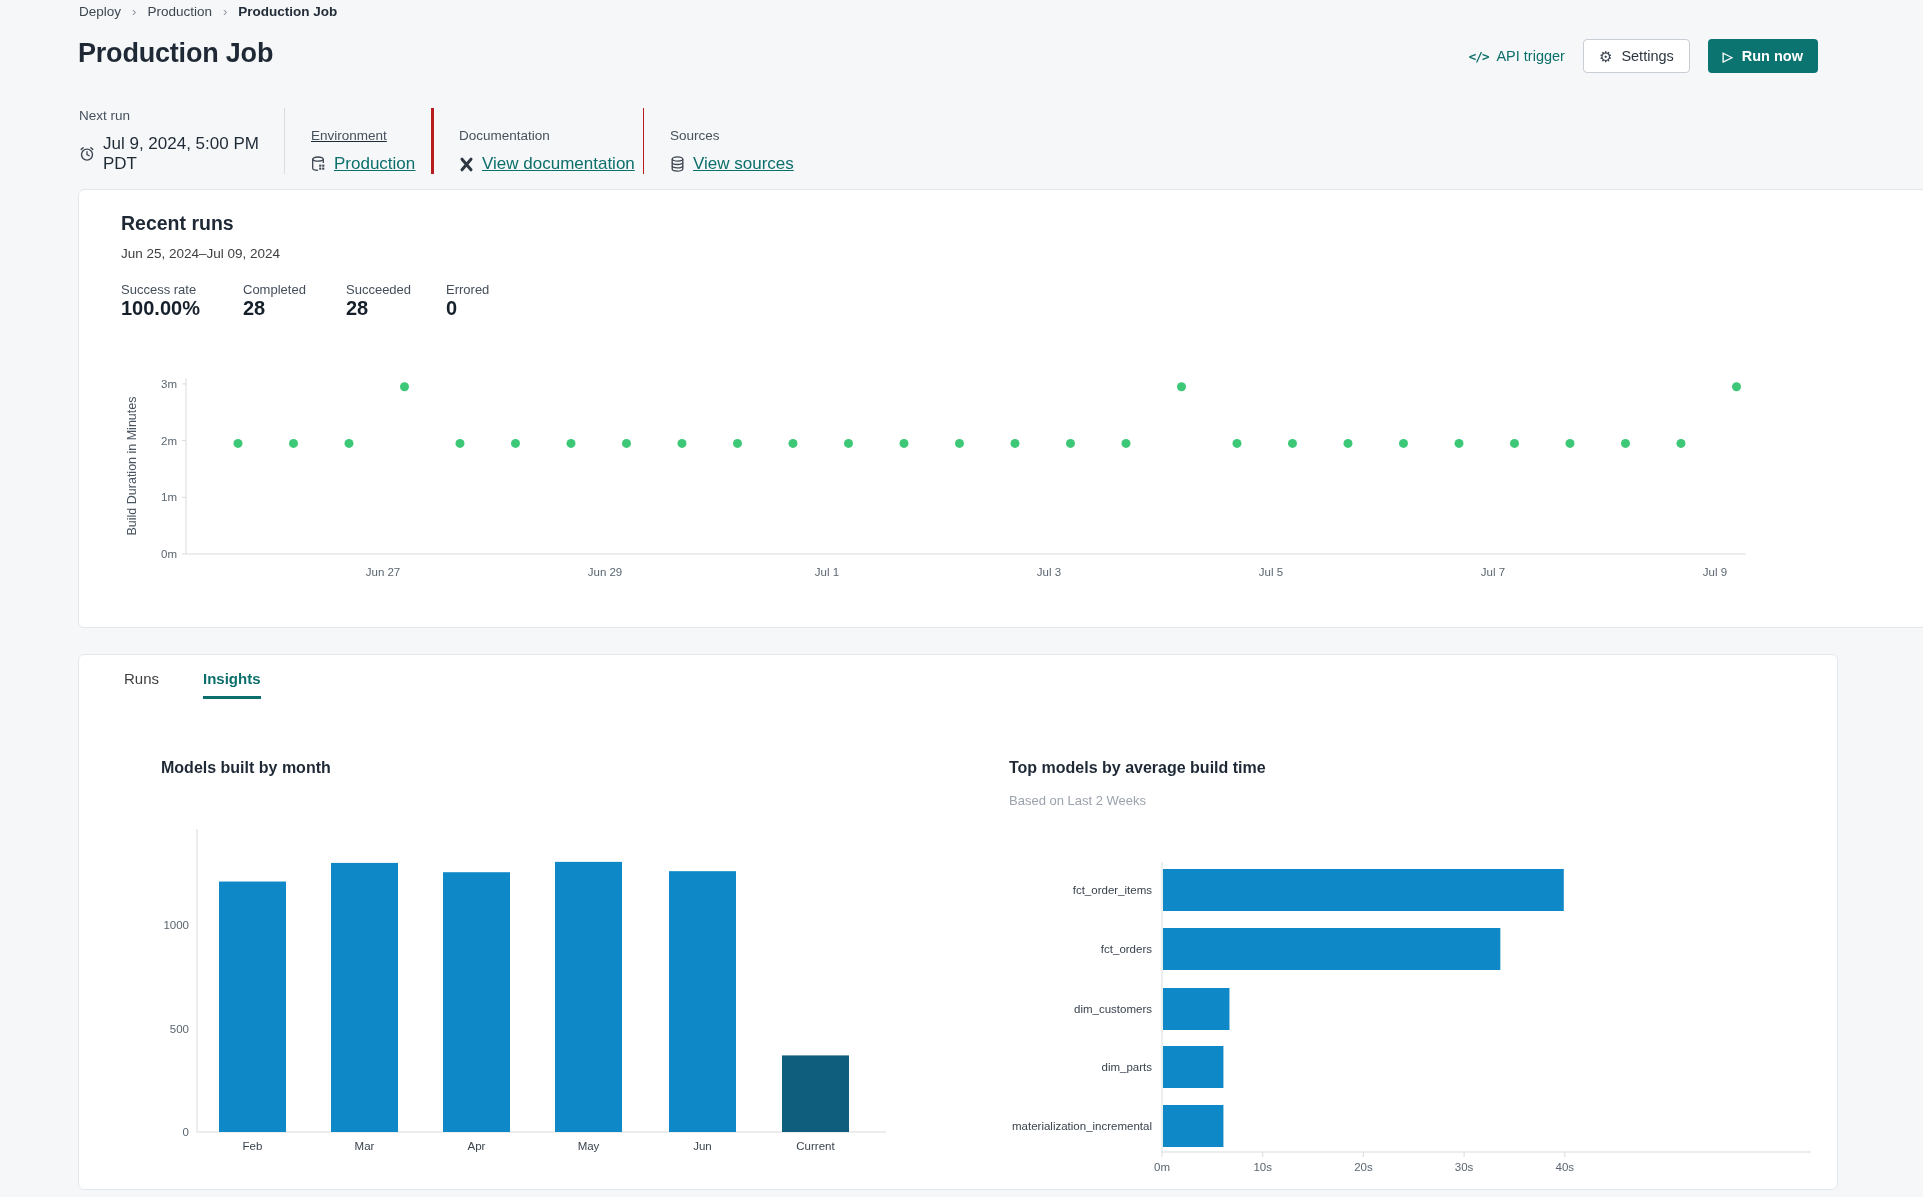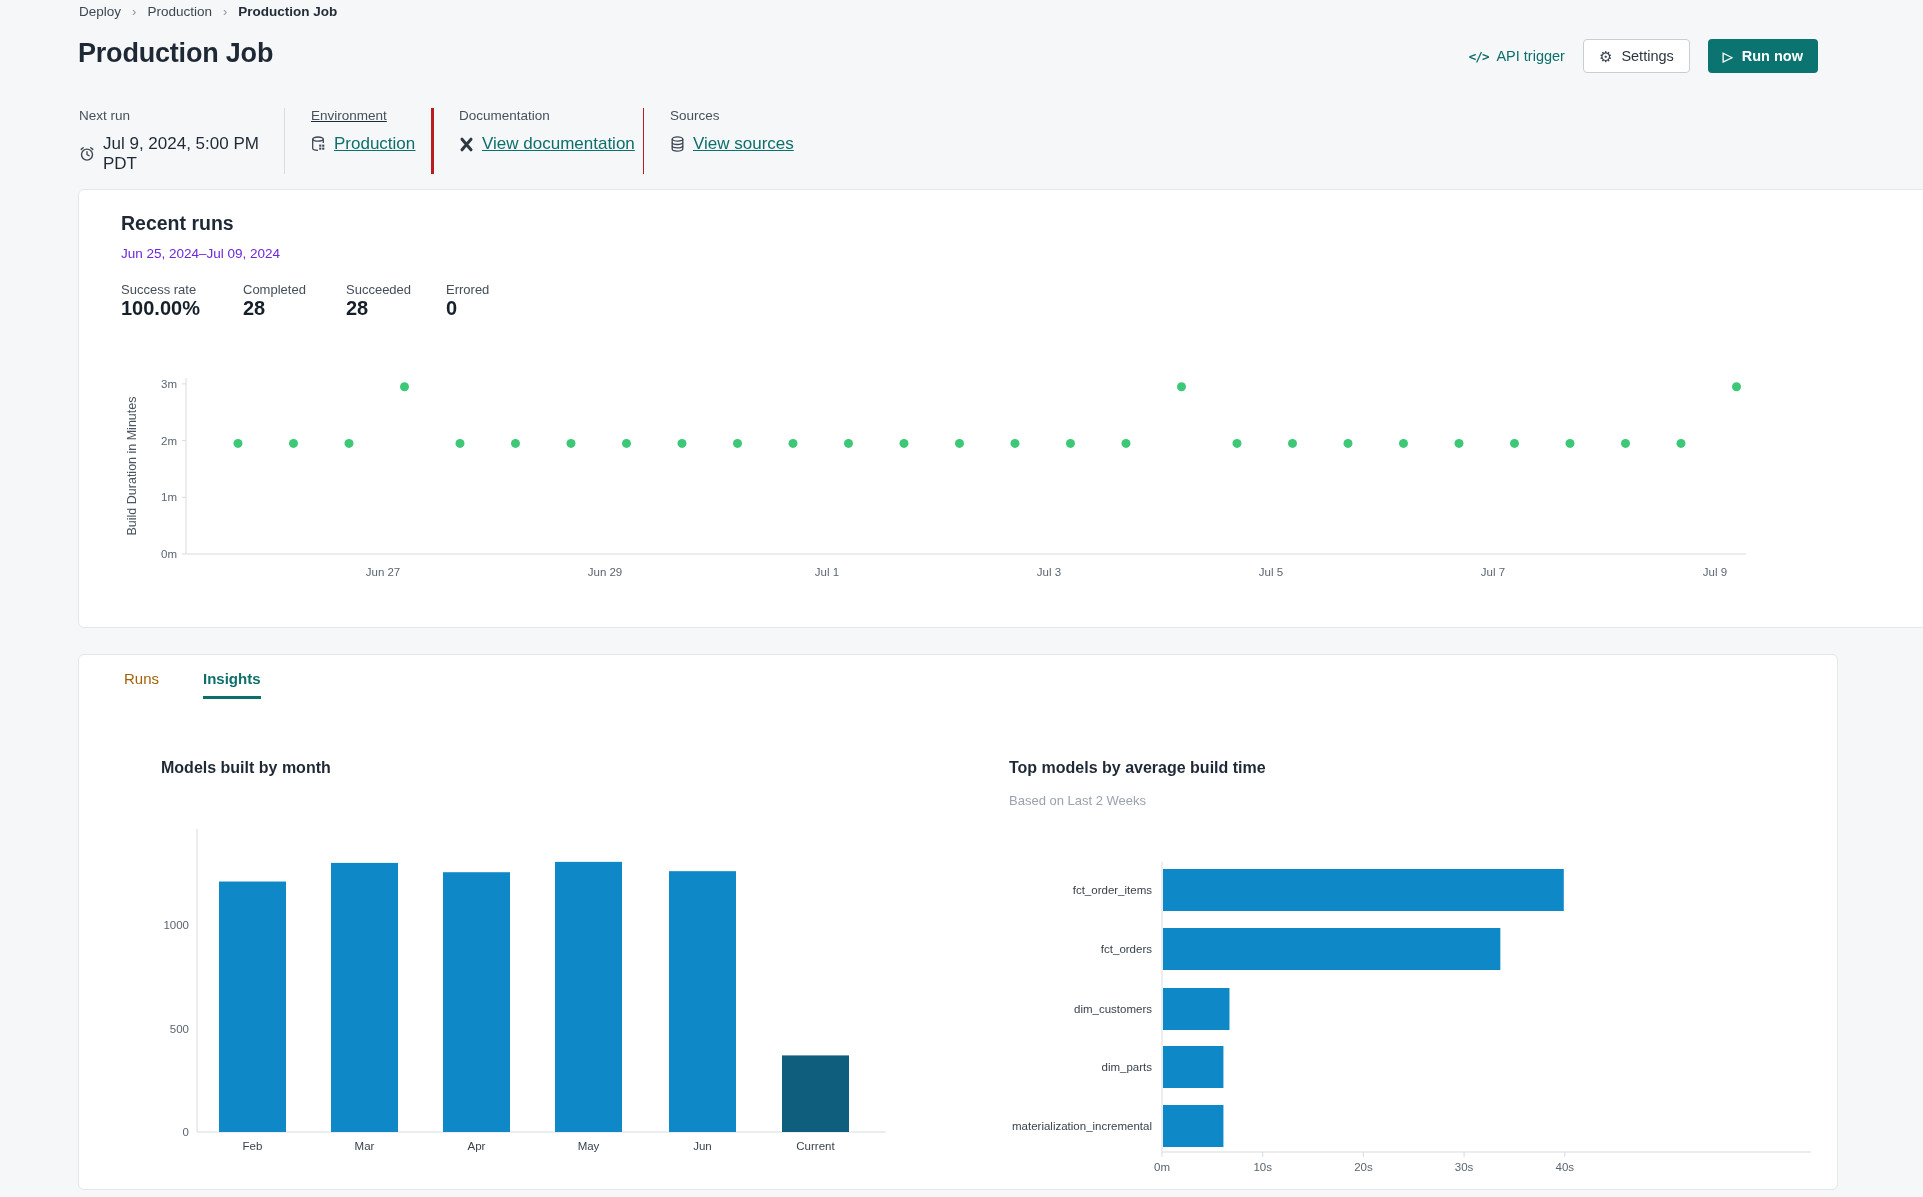--- a/index.html
+++ b/index.html
@@ -18,50 +18,50 @@
   .api-trigger { display: flex; align-items: center; gap: 8px; color: #0c6f6b; font-size: 14.5px; font-weight: 500; cursor: pointer; }
   .api-trigger .code-icon { font-family: "DejaVu Sans Mono", monospace; font-size: 12.5px; font-weight: 700; letter-spacing: -1px; }
   .btn { display: flex; align-items: center; gap: 9px; height: 34px; padding: 0 15px; border-radius: 4px; font-size: 14.5px; cursor: pointer; }
   .btn-settings { background: #ffffff; border: 1px solid #c8ced5; color: #2b3641; font-weight: 500; }
   .btn-settings .gear { font-size: 15px; line-height: 1; color: #3a4450; }
   .btn-run { border: none; color: #ffffff; font-weight: 600; }
   .btn-run .play { font-size: 13px; line-height: 1; }
 
   
   .meta-row { position: absolute; left: 79px; top: 108px; display: flex; align-items: stretch; }
-  .meta-item { display: flex; flex-direction: column; justify-content: flex-start; }
+  .meta-item { display: flex; flex-direction: column; justify-content: flex-end; }
   .meta-item .m-label { font-size: 13.5px; color: #46515d; margin-bottom: 11px; }
   .meta-item .m-value { display: flex; align-items: center; gap: 8px; font-size: 17px; color: #1f2a37; }
   .meta-item.w1 { width: 206px; border-right: 1px solid #d9dde2; }
   .meta-item.w2 { width: 123px; border-right: 3px solid #b91c1c; padding-left: 0; margin-left: 26px; text-decoration: underline; }
   .meta-item.w3 { width: 185px; border-right: 1px solid #b91c1c; margin-left: 25px; }
   .meta-item.w4 { margin-left: 26px; }
   .meta-link { color: #0c6f6b; text-decoration: underline; font-weight: 500; cursor: pointer; }
   .micon { flex: 0 0 auto; display: inline-flex; }
 
   
   .card { position: absolute; background: #ffffff; border: 1px solid #e4e7ea; border-radius: 6px; }
   .card-runs { left: 78px; top: 189px; width: 1872px; height: 439px; }
   .card-insights { left: 78px; top: 654px; width: 1760px; height: 536px; }
 
   .rr-title { position: absolute; left: 42px; top: 22px; font-size: 19.5px; font-weight: 700; color: #1e2935; }
-  .rr-range { position: absolute; left: 42px; top: 56px; font-size: 13.5px; color: #6d28d9; }
+  .rr-range { position: absolute; left: 42px; top: 56px; font-size: 13.5px; color: #404040; }
   .rr-stats { position: absolute; left: 42px; top: 92px; display: flex; }
   .stat { margin-right: 0; }
   .stat .s-label { font-size: 13px; color: #434e5a; }
   .stat .s-value { font-size: 20px; font-weight: 700; color: #16202b; }
   .stat.s1 { width: 122px; }
   .stat.s2 { width: 103px; }
   .stat.s3 { width: 100px; }
 
   .scatter-wrap { position: absolute; left: 32px; top: 104px; width: 1700px; height: 300px; }
 
   
   .tabbar { position: absolute; left: 0; top: 0; width: 100%; height: 44px; display: flex; align-items: flex-start; padding: 15px 0 0 45px; gap: 44px; }
-  .tab { font-size: 15px; color: #a16207; cursor: pointer; padding-bottom: 9px; border-bottom: 3px solid transparent; }
+  .tab { font-size: 15px; color: #404040; cursor: pointer; padding-bottom: 9px; border-bottom: 3px solid transparent; }
   .tab.active { color: #0c6f6b; font-weight: 700; border-bottom-color: #0c6f6b; }
 
   .chart-title { position: absolute; font-size: 16px; font-weight: 700; color: #1e2935; }
   .ct-left { left: 82px; top: 104px; }
   .ct-right { left: 930px; top: 104px; }
   .chart-subtitle { position: absolute; left: 930px; top: 138px; font-size: 13px; color: #9aa2ad; }
 
   .bar-wrap  { position: absolute; left: 72px;  top: 164px; width: 760px; height: 345px; }
   .hbar-wrap { position: absolute; left: 910px; top: 199px; width: 840px; height: 330px; }
 

